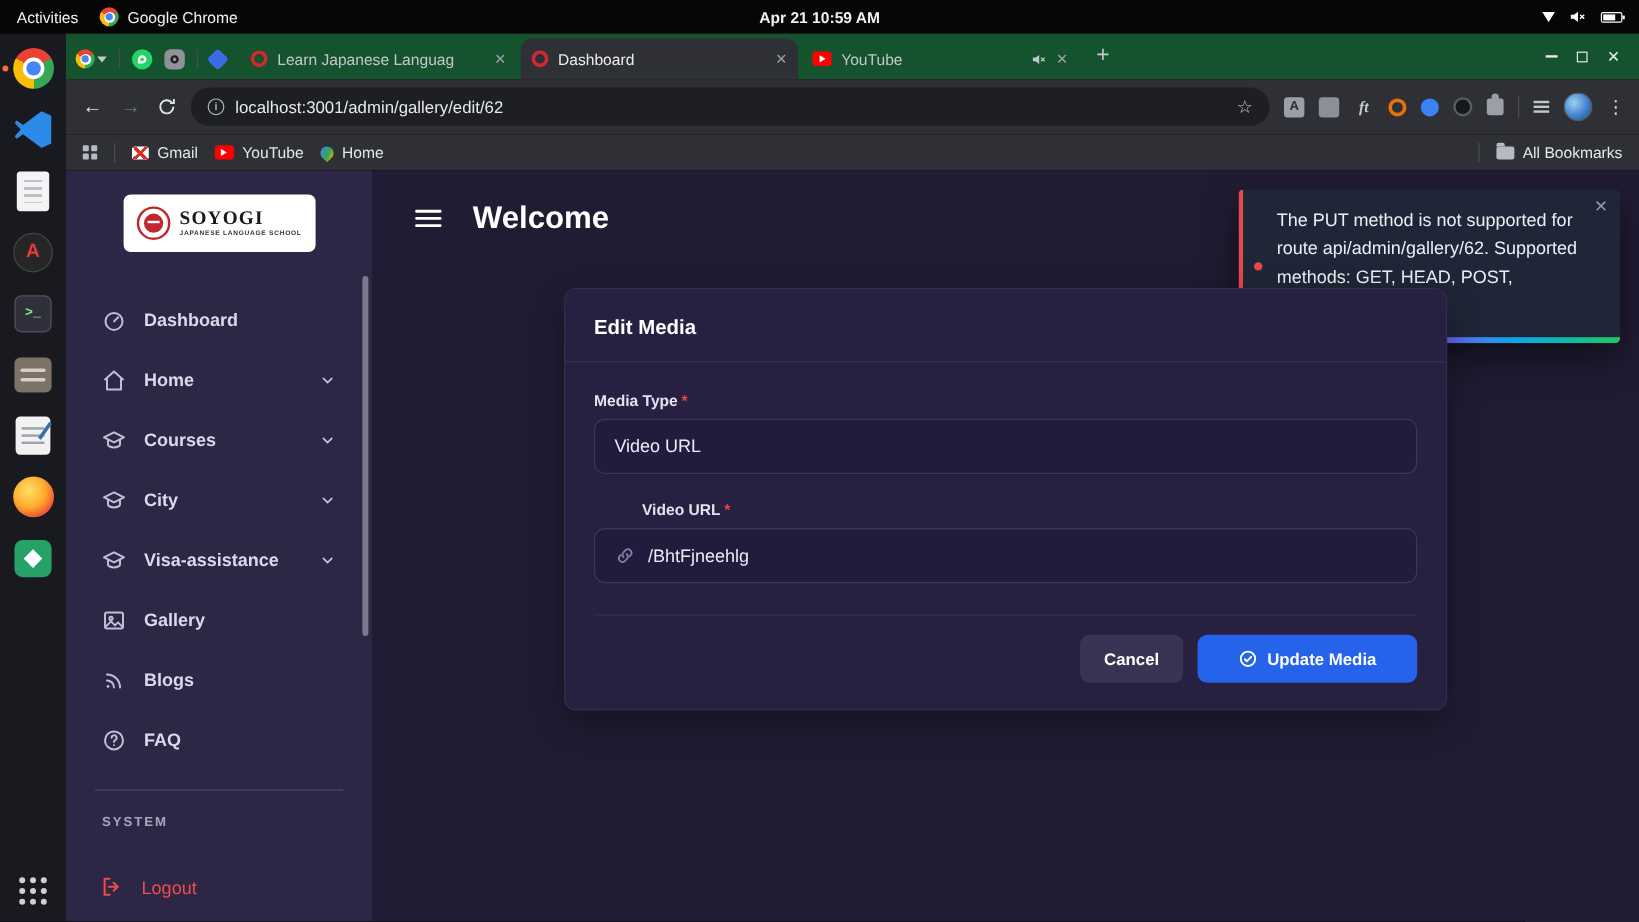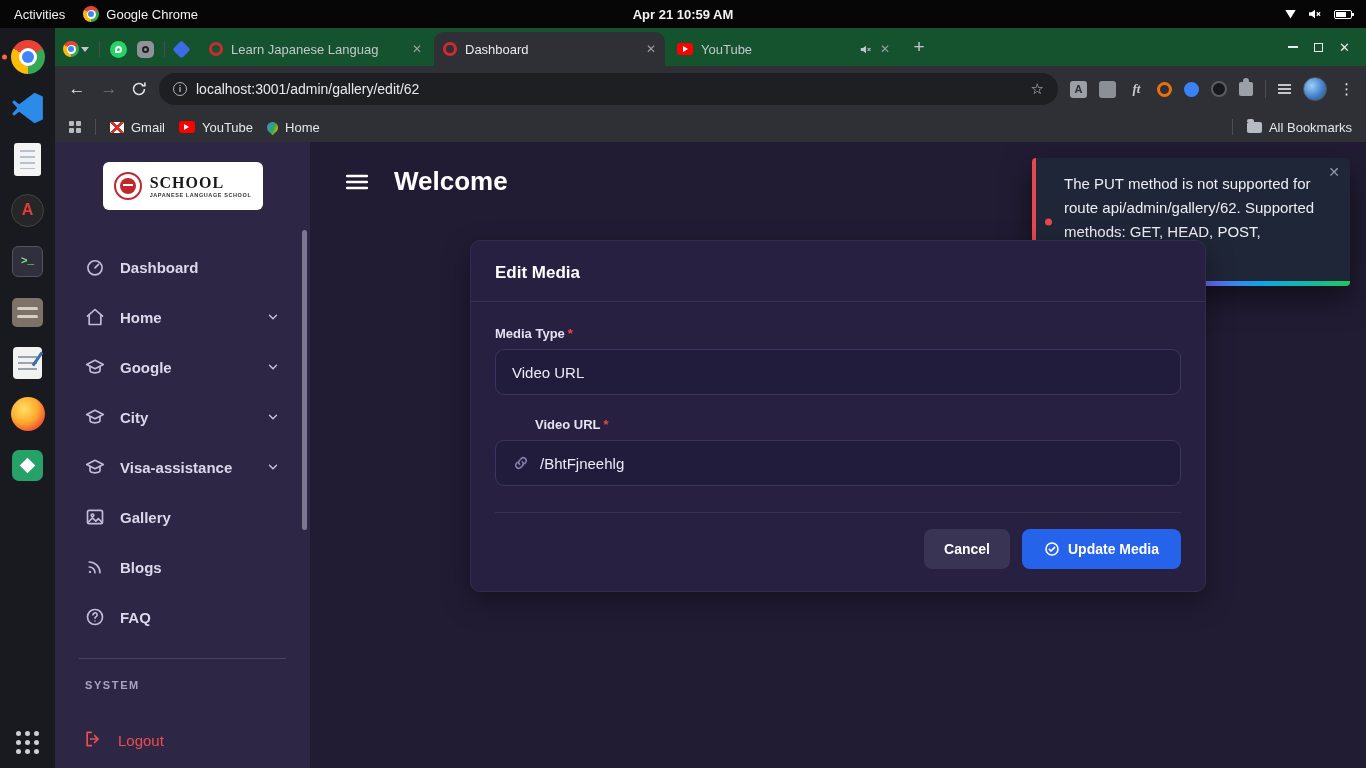--- a/index.html
+++ b/index.html
@@ -169,21 +169,21 @@
   .req { color:#ef4444; margin-left:3px; }
   .input { margin-top:8px; height:46px; background:#221c3c; border:1px solid #3c3560; border-radius:9px;
     display:flex; align-items:center; gap:10px; padding:0 16px; color:#edeaf8; font-size:15px; }
   .field2 { margin-top:22px;margin-left:40px; }
   .link-ic { width:18px; height:18px; color:#837daa; flex:0 0 auto; }
   .card-divider { margin-top:26px; border-top:1px solid rgba(255,255,255,.08); }
   .card-foot { display:flex; justify-content:flex-end; align-items:center; gap:12px; padding:16px 24px 22px; }
   .btn { border:none; border-radius:8px; height:40px; font-size:14px; font-weight:700; color:#fff;
     font-family:"Liberation Sans", sans-serif; display:flex; align-items:center; }
   .btn-cancel { background:#3a3454; padding:0 20px; }
-  .btn-primary { background:#2563eb; padding:0 22px; gap:8px; }
+  .btn-primary { background:#2563eb; padding:0 34px; gap:8px; }
   .btn-primary .bicon { width:16px; height:16px; color:#fff; }
 </style>
 </head>
 <body>
 
 <div id="screen" data-interactable="false">
 
   <div class="topbar" data-interactable="false">
     <div class="tb-left">
       <span data-interactable="true">Activities</span>
@@ -387,21 +387,21 @@
     </div>
 
     <div class="page" data-interactable="false">
 
       <aside class="side" data-interactable="false">
         <div class="logo-card" data-interactable="true">
           <span class="logo-mark" data-interactable="false">
               <i></i>
             </span>
           <span class="logo-text">
-            <span class="logo-title" data-interactable="false">SCHOOL</span>
+            <span class="logo-title" data-interactable="false">SOYOGI</span>
             <span class="logo-sub" data-interactable="false">JAPANESE LANGUAGE SCHOOL</span>
           </span>
         </div>
 
         <nav class="nav" data-interactable="false">
           <div class="nav-item" data-interactable="true">
             <svg class="nicon" data-interactable="false" viewBox="0 0 24 24" fill="none" stroke="currentColor" stroke-width="2" stroke-linecap="round">
                 <circle cx="12" cy="13" r="8.5"></circle>
                 <path d="M12 13l4.2-4.2"></path>
               </svg>
@@ -415,21 +415,21 @@
             <span class="nlabel" data-interactable="false">Home</span>
             <svg class="nchev" data-interactable="false" viewBox="0 0 24 24" fill="none" stroke="currentColor" stroke-width="2.4" stroke-linecap="round">
                 <path d="M6 9l6 6 6-6"></path>
               </svg>
           </div>
           <div class="nav-item" data-interactable="true">
             <svg class="nicon" data-interactable="false" viewBox="0 0 24 24" fill="none" stroke="currentColor" stroke-width="2" stroke-linecap="round" stroke-linejoin="round">
                 <path d="M2 9l10-5 10 5-10 5z"></path>
                 <path d="M6 11.5V16c0 1.6 2.7 3 6 3s6-1.4 6-3v-4.5"></path>
               </svg>
-            <span class="nlabel" data-interactable="false">Google</span>
+            <span class="nlabel" data-interactable="false">Courses</span>
             <svg class="nchev" data-interactable="false" viewBox="0 0 24 24" fill="none" stroke="currentColor" stroke-width="2.4" stroke-linecap="round">
                 <path d="M6 9l6 6 6-6"></path>
               </svg>
           </div>
           <div class="nav-item" data-interactable="true">
             <svg class="nicon" data-interactable="false" viewBox="0 0 24 24" fill="none" stroke="currentColor" stroke-width="2" stroke-linecap="round" stroke-linejoin="round">
                 <path d="M2 9l10-5 10 5-10 5z"></path>
                 <path d="M6 11.5V16c0 1.6 2.7 3 6 3s6-1.4 6-3v-4.5"></path>
               </svg>
             <span class="nlabel" data-interactable="false">City</span>

